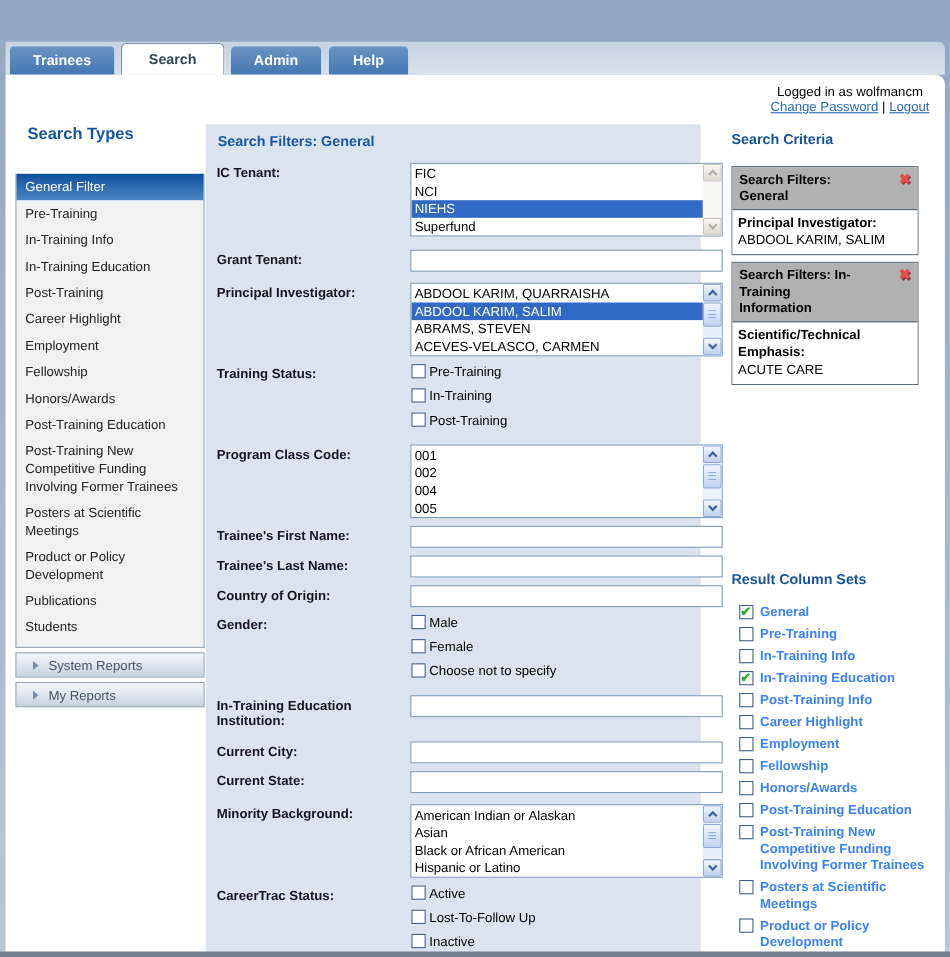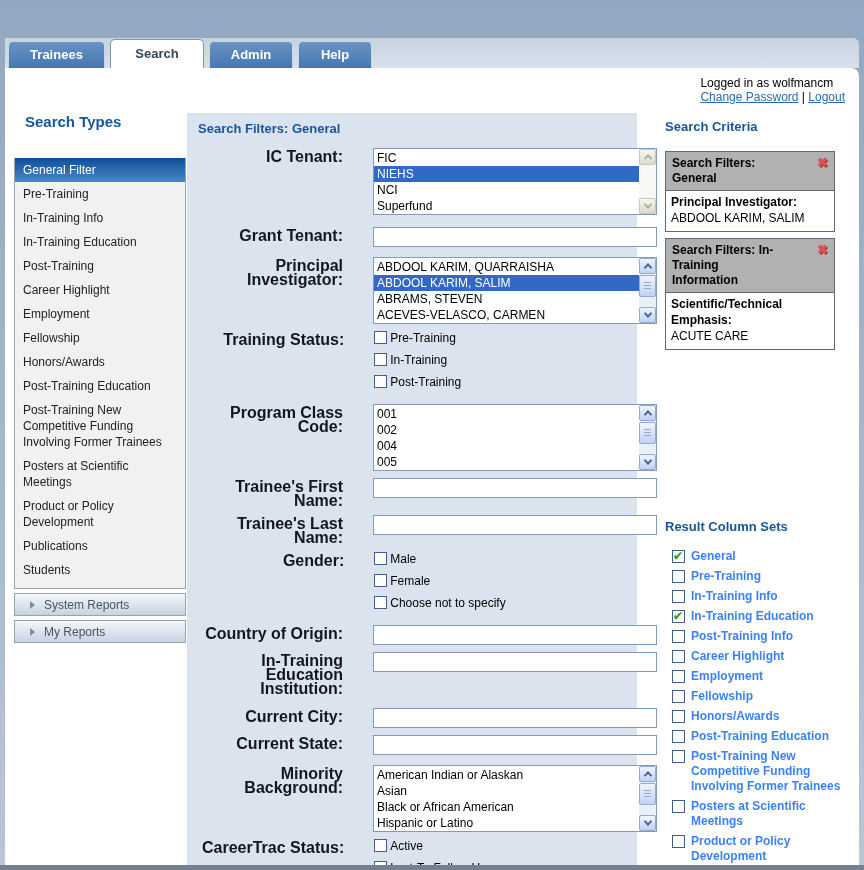--- a/index.html
+++ b/index.html
@@ -41,21 +41,21 @@
                border-left:5px solid #7A8EA6; margin-right:9px; }
   .acc-panel { border:1px solid #9AA5B1; border-top:none; background:#F1F1F1; padding-bottom:6px; }
   .side-item { padding:4px 8px; font-size:12px; line-height:16px; color:#222; cursor:pointer; }
   .side-item.selected { background:linear-gradient(#0E4F9A,#4C86C4); color:#fff; }
 
   
   .mainpanel { position:absolute; left:182px; top:45px; width:450px; height:782px;
                background:#DBE4EE; padding:8px 10px; }
   .mainpanel h2 { font-size:13px; margin:0 0 12px 1px; }
   .frow { display:flex; margin-bottom:7px; }
-  .flabel { width:148px; font-size:16px; font-weight:bold; color:#15151F; line-height:14px; padding-top:2px;text-align:right; }
+  .flabel { width:148px; font-size:12px; font-weight:bold; color:#15151F; line-height:14px; padding-top:2px; }
   .fctrl { width:284px;padding-left:30px; }
   input.txt { width:284px; height:20px; border:1px solid #7F9DB9; background:#fff;
               font-family:"Liberation Sans",sans-serif; font-size:12px; padding:0 3px; }
   
   .lb { display:flex; border:1px solid #7F9DB9; background:#fff; width:284px; height:67px; }
   .lb-opts { flex:1; overflow:hidden; padding-top:1px; }
   .lb-opt { font-size:12px; line-height:16px; padding:0 3px; white-space:nowrap; color:#000; cursor:default; }
   .lb-opt.selected { background:#316AC5; color:#fff; }
   
   .sb { width:17px; display:flex; flex-direction:column; background:#E8F0FB; }
@@ -73,21 +73,21 @@
   .chev.down { transform:rotate(135deg) translate(-1px,1px); }
   .sb.disabled .chev { border-color:#AFAFA2; }
   
   .cb { width:13px; height:13px; background:#fff; border:1px solid #41608A; flex:none; position:relative; cursor:pointer; }
   .cbrow { display:flex; align-items:flex-start; margin-bottom:8px; }
   .cbrow .cblabel { font-size:12px; color:#000; margin-left:3px; line-height:14px; }
   .cb.checked::after { content:"\2714"; position:absolute; left:0px; top:-2px; font-size:12px;
                        font-weight:bold; color:#2FA52F; }
 
   
-  .loggedin { position:absolute; right:14px; top:8px; text-align:left; font-size:12px; color:#000; }
+  .loggedin { position:absolute; right:14px; top:8px; text-align:center; font-size:12px; color:#000; }
   .loggedin a { color:#2A6AB5; text-decoration:underline; cursor:pointer; }
   .rightcol { position:absolute; left:660px; top:51px; width:192px; }
   .rightcol h2 { font-size:13px; margin:0 0 17px 0; }
   .crit-card { width:170px; border:1px solid #5C6B7C; margin-bottom:6px; }
   .crit-head { background:#B1B1B1; padding:4px 6px; font-size:12px; font-weight:bold; color:#000;
                line-height:15px; position:relative; border-bottom:1px solid #5C6B7C; }
   .crit-head .head-txt { display:block; width:112px; }
   .crit-close { position:absolute; right:6px; top:3px; color:#E0504F; font-size:13px; font-weight:bold;
                 cursor:pointer; text-shadow:1px 1px 0 #8E3A3A; }
   .crit-body { background:#fff; padding:3px 5px 5px 5px; font-size:12px; line-height:16px; }
@@ -149,22 +149,22 @@
 
     <div class="mainpanel">
       <h2 class="section">Search Filters: General</h2>
 
       <div class="frow">
         <div class="flabel">IC Tenant:</div>
         <div class="fctrl">
           <div class="lb">
             <div class="lb-opts">
               <div class="lb-opt">FIC</div>
+              <div class="lb-opt">NCI</div>
               <div class="lb-opt selected">NIEHS</div>
-              <div class="lb-opt">NCI</div>
               <div class="lb-opt">Superfund</div>
             </div>
             <div class="sb disabled">
               <div class="sb-btn">
                   <span class="chev up"></span>
                 </div>
               <div class="sb-track"></div>
               <div class="sb-btn">
                   <span class="chev down"></span>
                 </div>
@@ -250,40 +250,40 @@
         <div class="flabel">Trainee's First Name:</div>
         <div class="fctrl"><input class="txt" type="text" value="" style=""></div>
       </div>
 
       <div class="frow">
         <div class="flabel">Trainee's Last Name:</div>
         <div class="fctrl"><input class="txt" type="text" value="" style=""></div>
       </div>
 
       <div class="frow">
+        <div class="flabel">Country of Origin:</div>
+        <div class="fctrl"><input class="txt" type="text" value="" style=""></div>
+      </div>
+
+      <div class="frow">
         <div class="flabel">Gender:</div>
         <div class="fctrl">
           <div class="cbrow">
               <span class="cb"></span>
               <span class="cblabel">Male</span>
             </div>
           <div class="cbrow">
               <span class="cb"></span>
               <span class="cblabel">Female</span>
             </div>
           <div class="cbrow">
               <span class="cb"></span>
               <span class="cblabel">Choose not to specify</span>
             </div>
         </div>
-      </div>
-
-      <div class="frow">
-        <div class="flabel">Country of Origin:</div>
-        <div class="fctrl"><input class="txt" type="text" value="" style=""></div>
       </div>
 
       <div class="frow">
         <div class="flabel">In-Training Education Institution:</div>
         <div class="fctrl"><input class="txt" type="text" value="" style=""></div>
       </div>
 
       <div class="frow" style="margin-top:12px">
         <div class="flabel">Current City:</div>
         <div class="fctrl"><input class="txt" type="text" value="" style=""></div>

